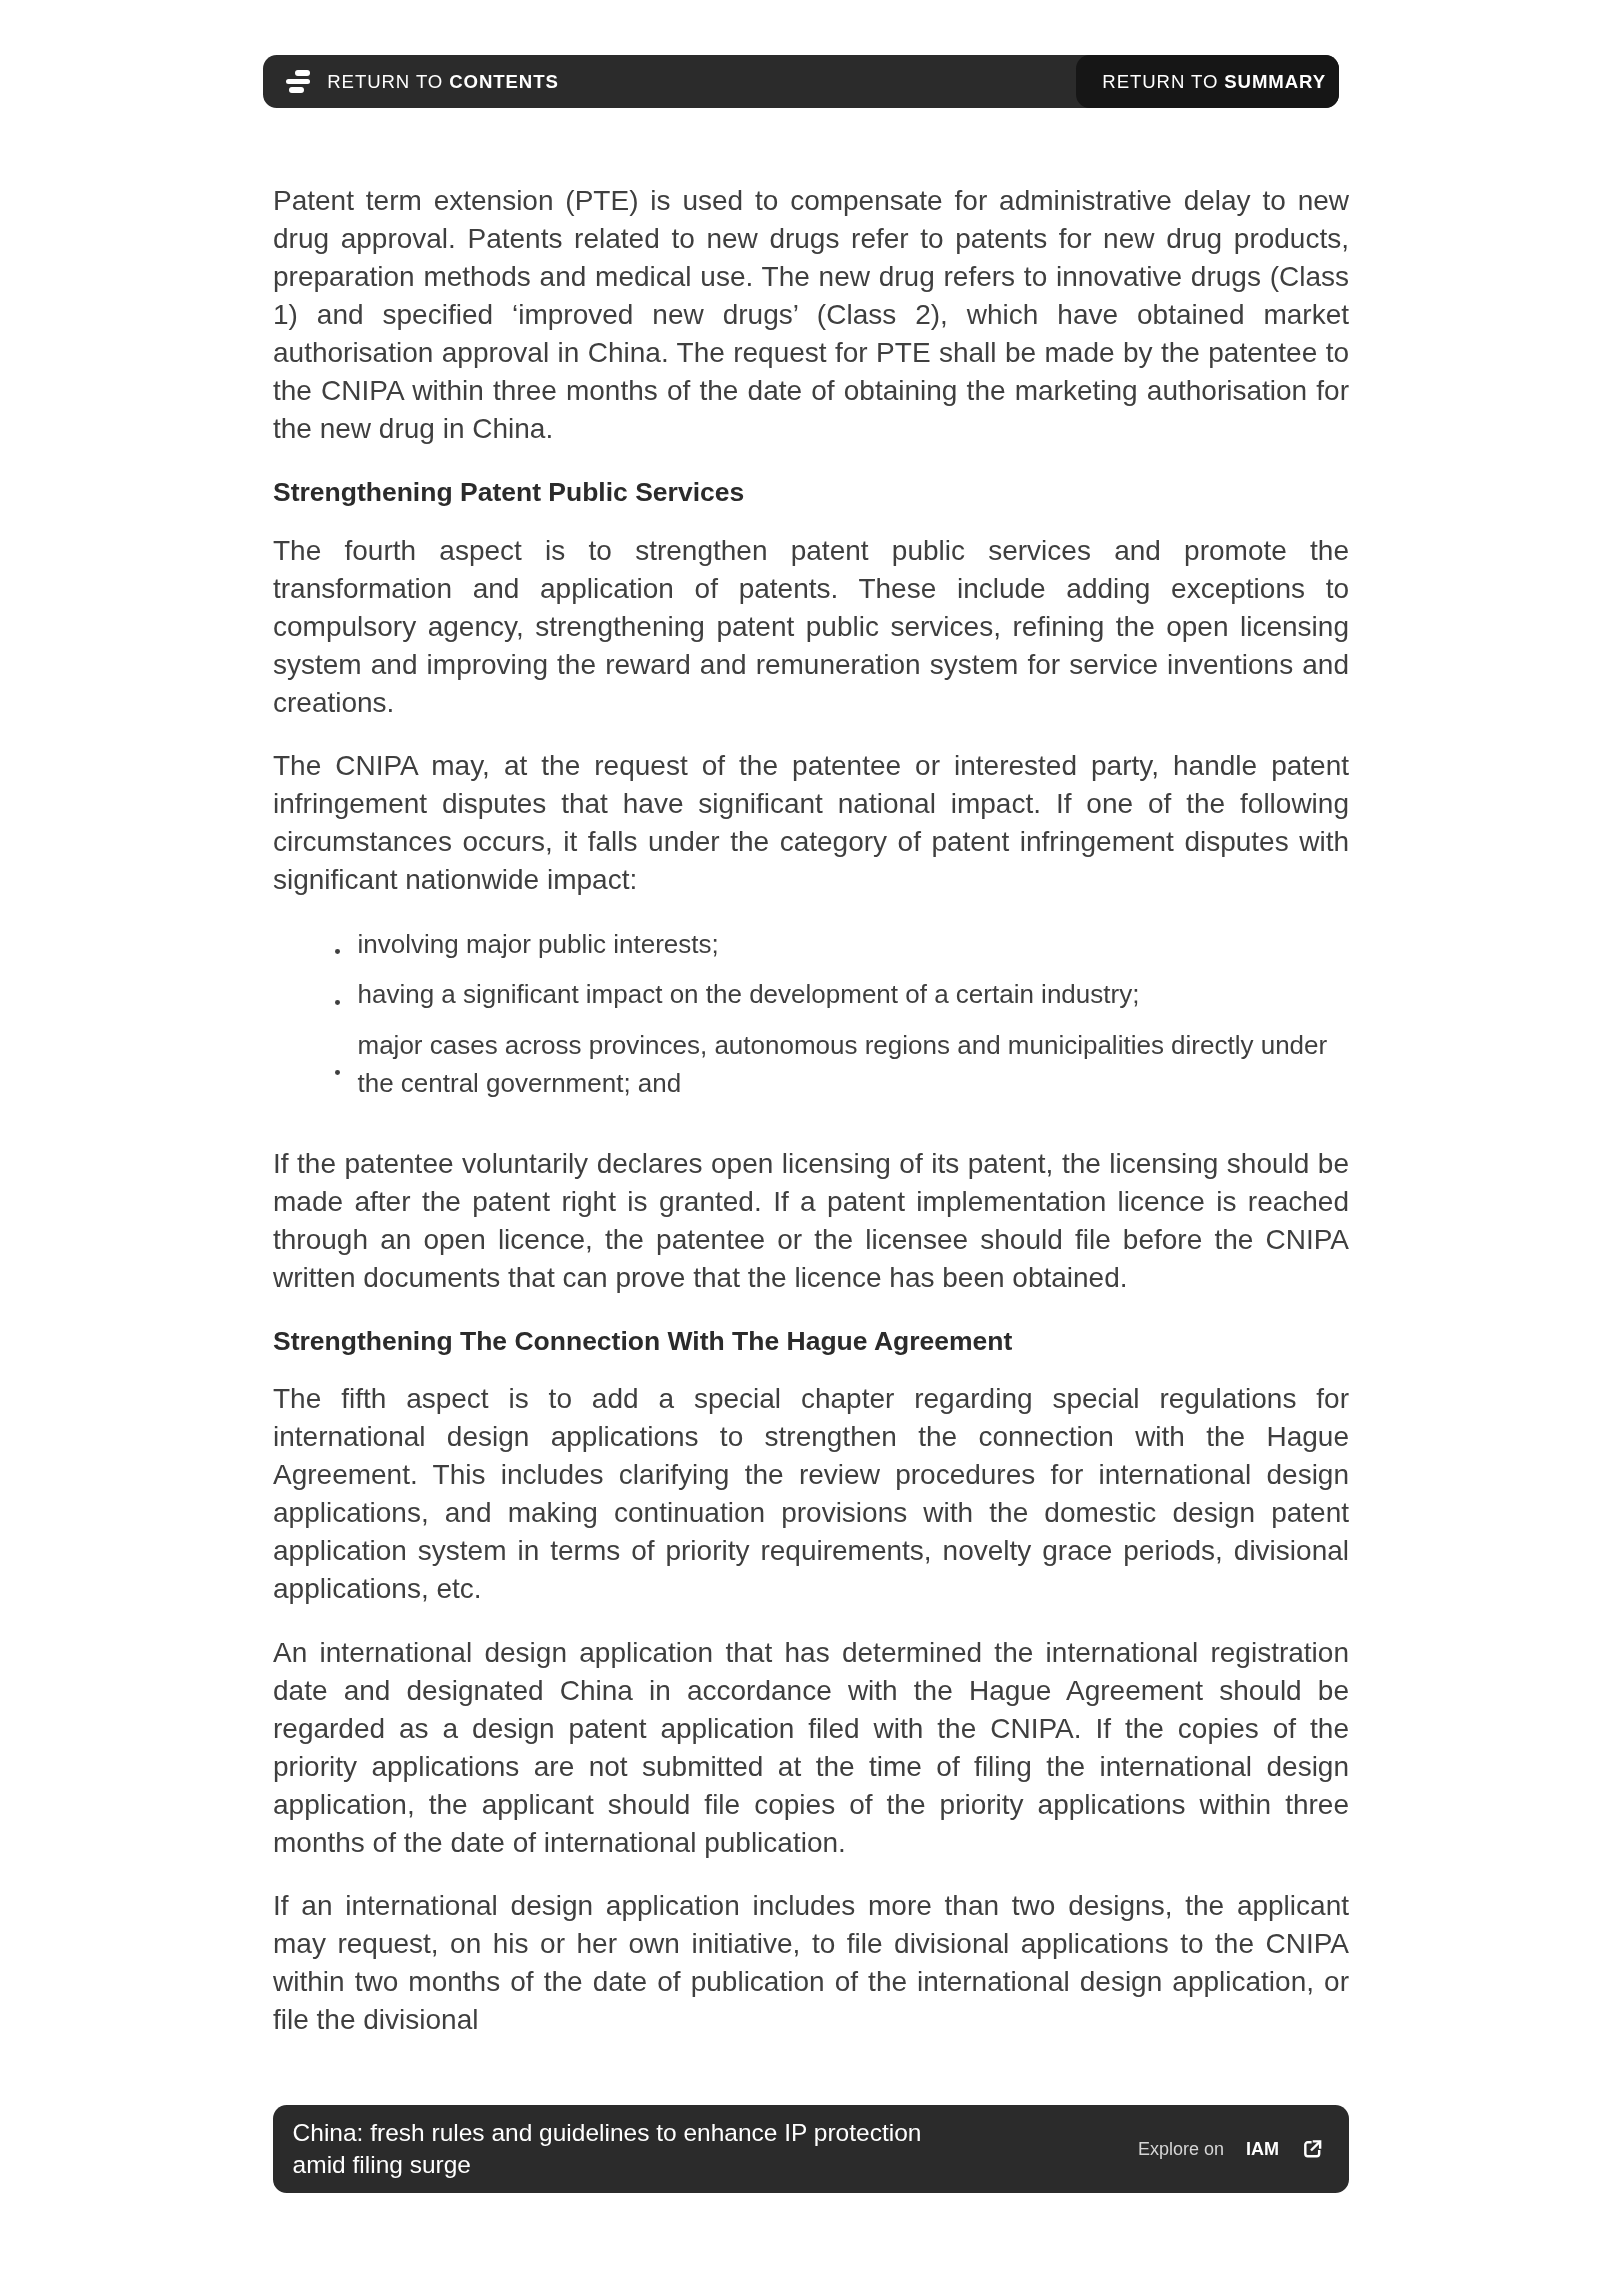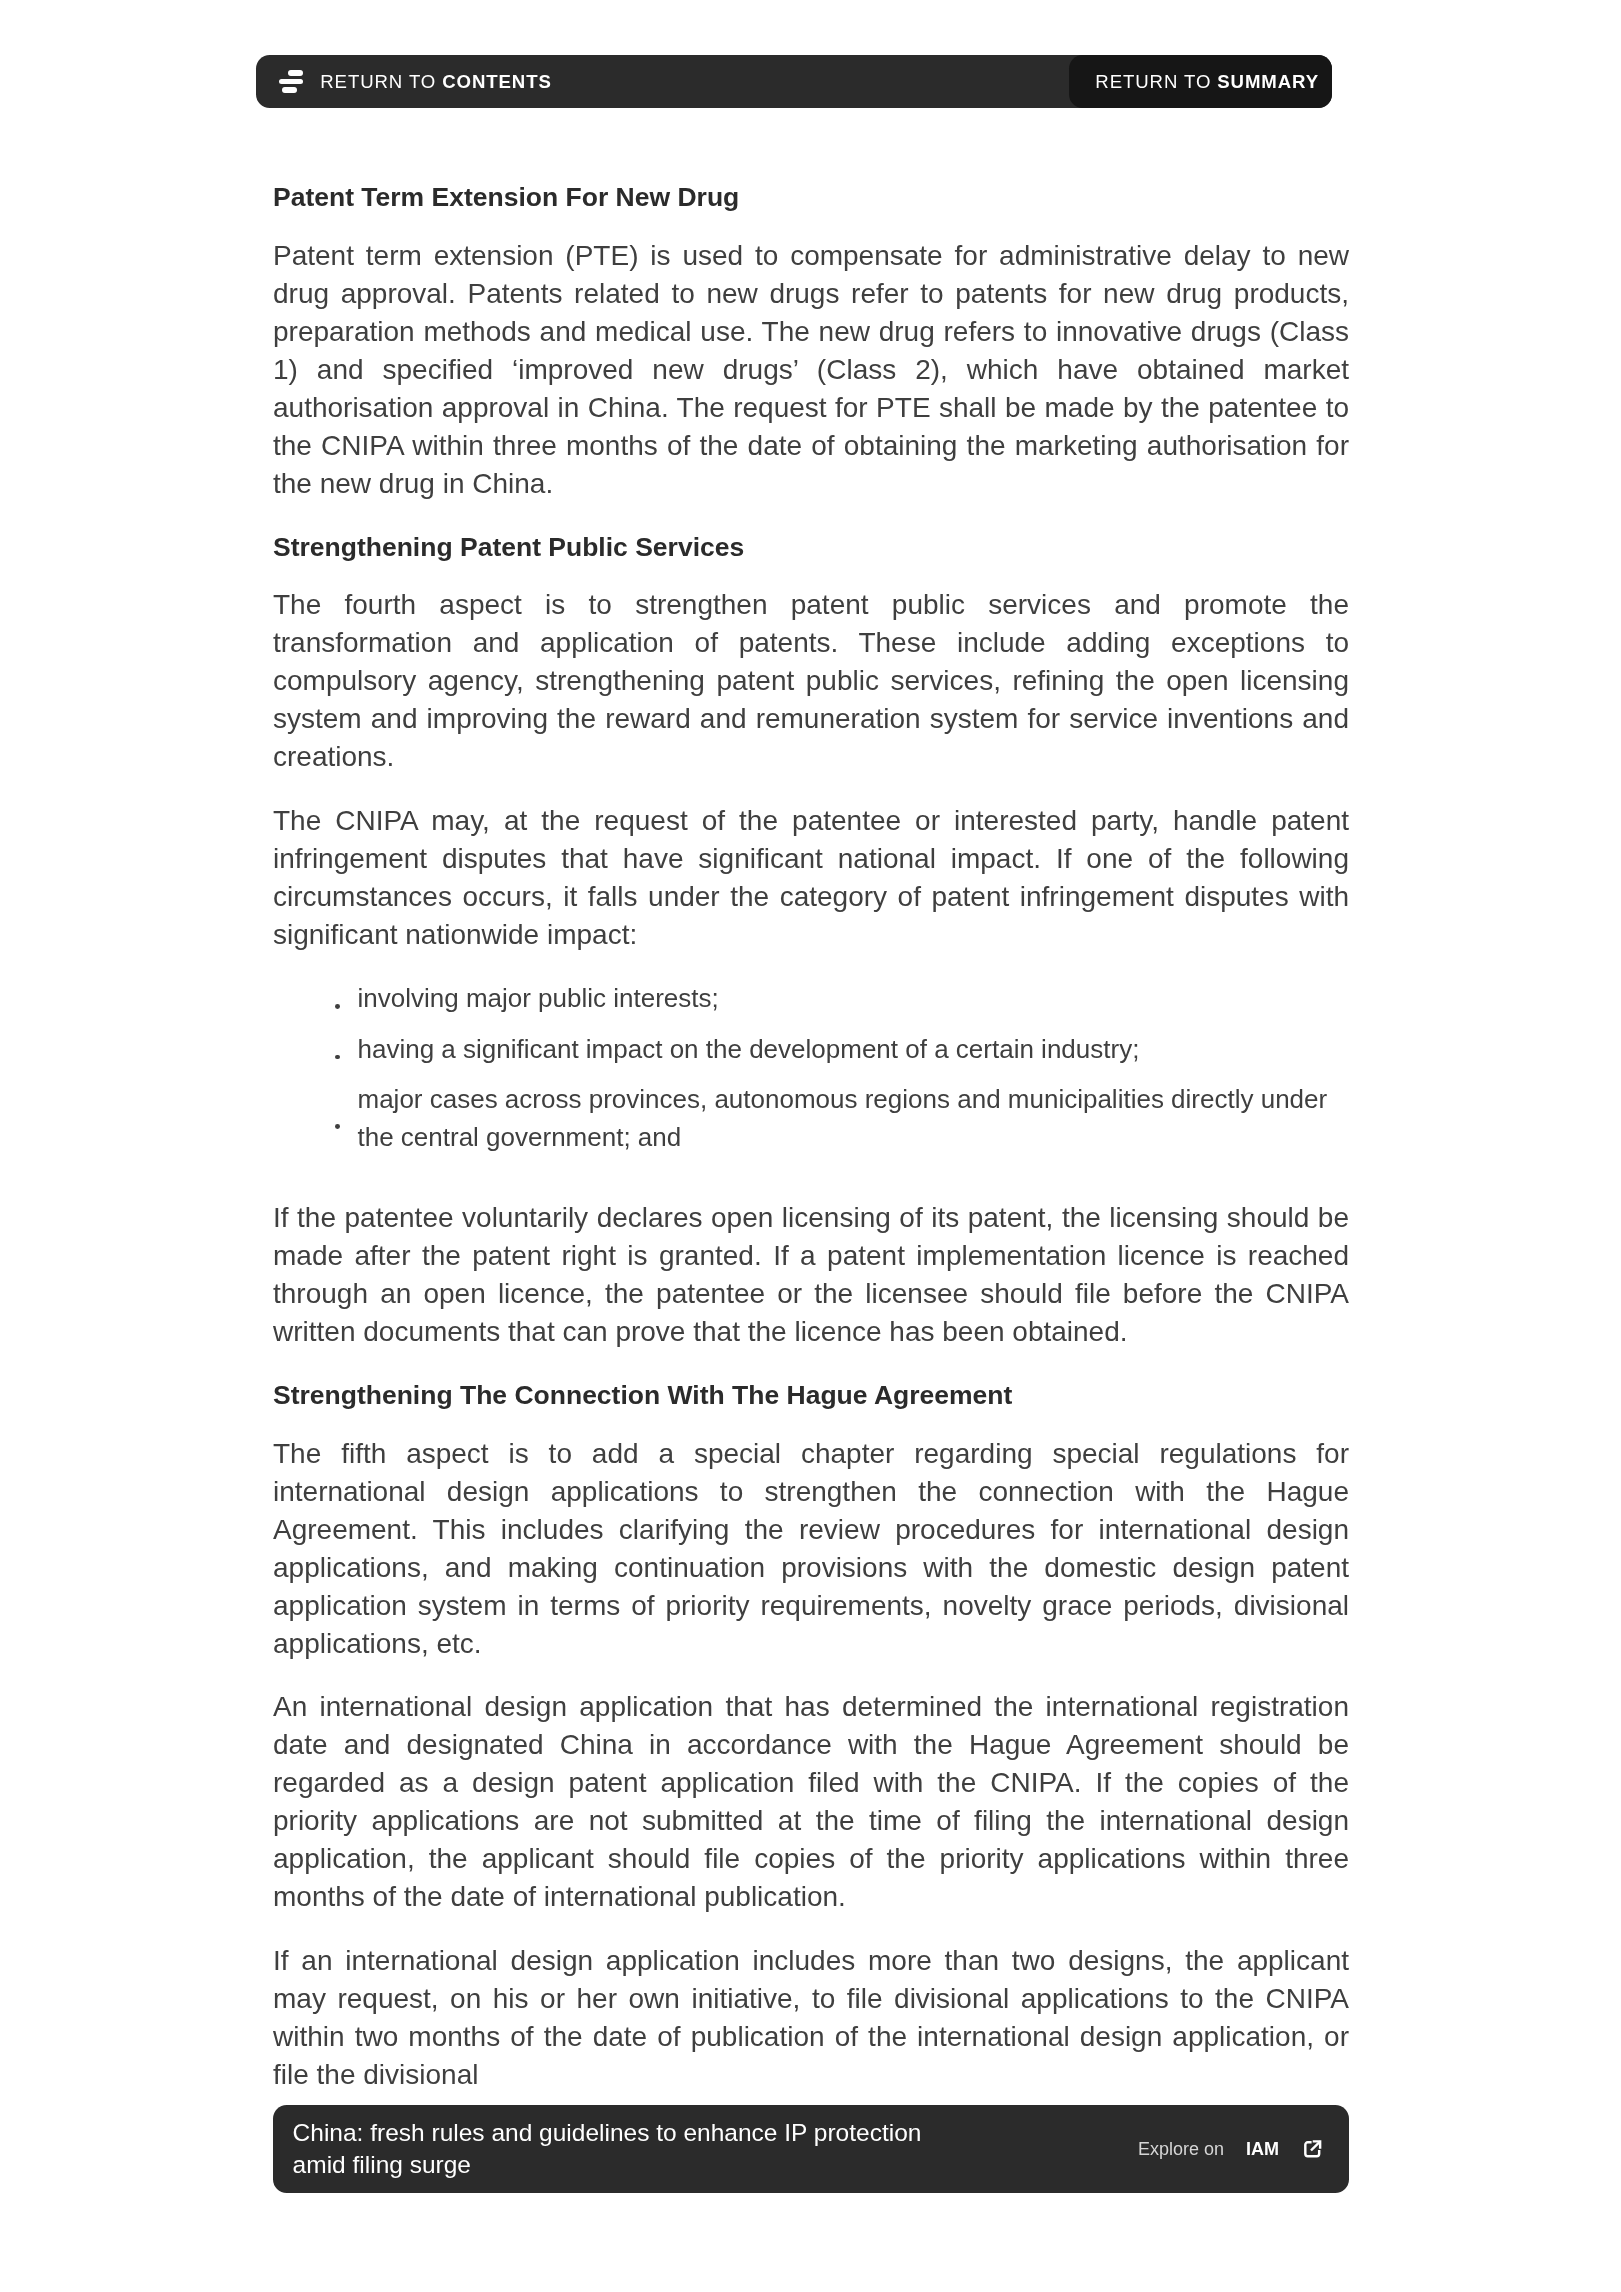--- a/index.html
+++ b/index.html
@@ -6,21 +6,21 @@
     --page_bg:#ffffff; --bar_bg:#2b2b2b; --nav_dark_bg:#161616;
     --body_text:#3f3f3f; --heading_text:#2b2b2b; --nav_text:#ffffff; --footer_muted:#d6d6d6;
   }
   *{margin:0;padding:0;box-sizing:border-box;}
   html,body{background:#fff;}
   body{font-family:"Liberation Sans",sans-serif;}
   .page{position:relative;width:1621px;height:2293px;background:var(--page_bg);overflow:hidden;}
 
   
   .nav-bar{
-    position:absolute;left:256px;top:55px;width:1076px;height:53px;
+    position:absolute;left:263px;top:55px;width:1076px;height:53px;
     background:var(--bar_bg);border-radius:13.7px;
     display:flex;align-items:center;justify-content:space-between;
     color:var(--nav_text);
   }
   .nav-left{display:flex;align-items:center;gap:14.7px;padding-left:20.6px;height:100%;
     color:var(--nav_text);text-decoration:none;cursor:pointer;}
   .nav-text{font-size:18.6px;letter-spacing:0.9px;font-weight:400;white-space:nowrap;}
   .nav-text b{font-weight:700;}
   .menu-icon{position:relative;width:29px;height:27.4px;display:inline-block;}
   .menu-icon i{position:absolute;height:5.9px;border-radius:2.9px;background:#fff;display:block;}
@@ -81,21 +81,20 @@
       </span>
       <span class="nav-text"><span>RETURN TO </span><b>CONTENTS</b></span>
     </a>
     <a class="nav-right">
       <span class="nav-text"><span>RETURN TO </span><b>SUMMARY</b></span>
     </a>
   </div>
 
   <div class="content">
 
-    <h3>Patent Term Extension For New Drug</h3>
     <p>Patent term extension (PTE) is used to compensate for administrative delay to new drug approval. Patents related to new drugs refer to patents for new drug products, preparation methods and medical use. The new drug refers to innovative drugs (Class 1) and specified ‘improved new drugs’ (Class 2), which have obtained market authorisation approval in China. The request for PTE shall be made by the patentee to the CNIPA within three months of the date of obtaining the marketing authorisation for the new drug in China.</p>
 
     <h3>Strengthening Patent Public Services</h3>
     <p>The fourth aspect is to strengthen patent public services and promote the transformation and application of patents. These include adding exceptions to compulsory agency, strengthening patent public services, refining the open licensing system and improving the reward and remuneration system for service inventions and creations.</p>
 
     <p>The CNIPA may, at the request of the patentee or interested party, handle patent infringement disputes that have significant national impact. If one of the following circumstances occurs, it falls under the category of patent infringement disputes with significant nationwide impact:</p>
 
     <ul class="bullets">
       <li>
         <span class="dot"></span>

